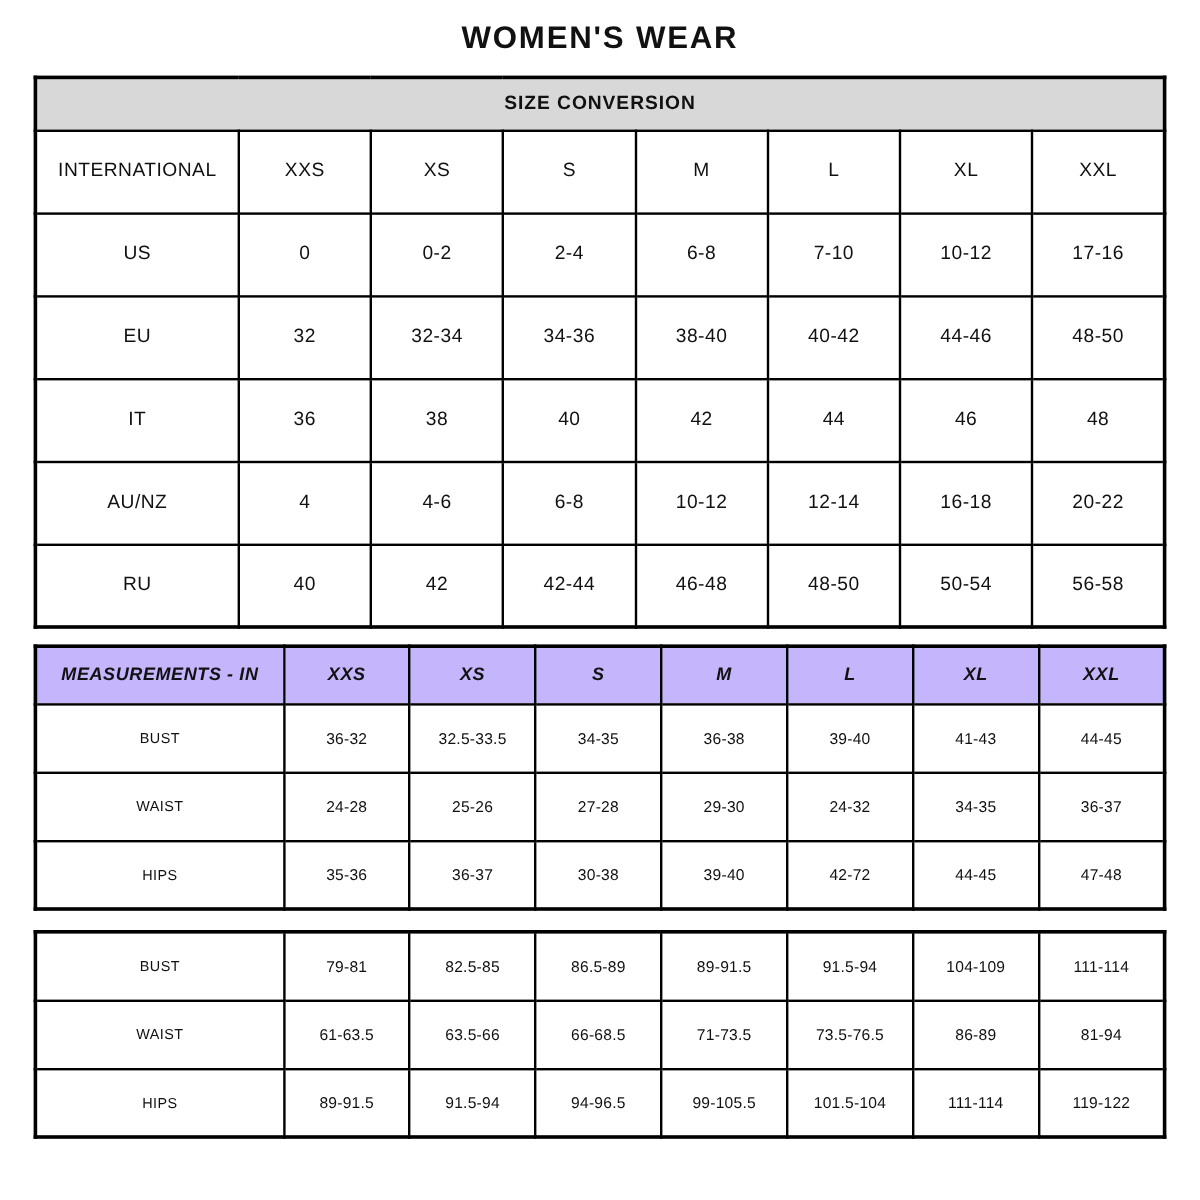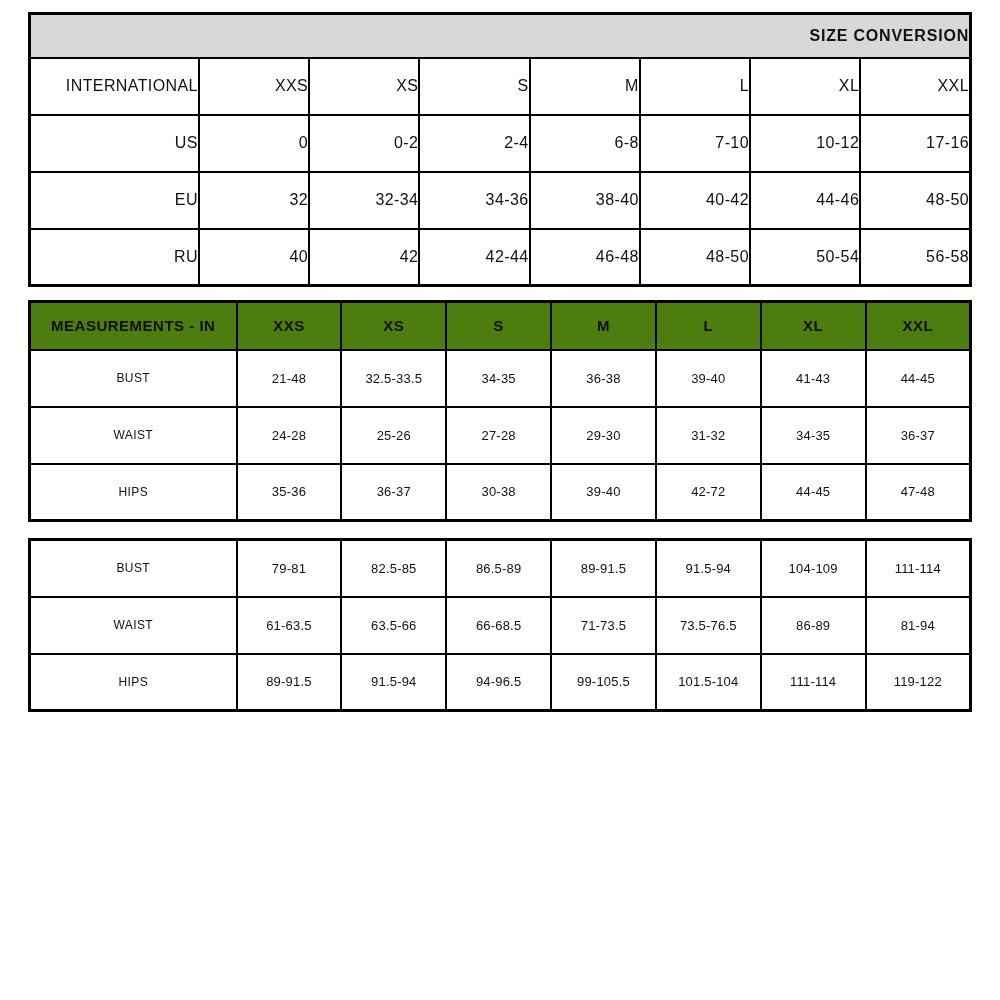--- a/index.html
+++ b/index.html
@@ -34,51 +34,51 @@
     overflow: hidden;
     white-space: nowrap;
   }
   
   .tbl th.banner {
     background: #d8d8d8;
     font-weight: bold;
     font-size: 16px;
     height: 44px;
     letter-spacing: 0.8px;
-    text-align: right;
   }
   
   .tbl-conversion td {
     font-size: 16px;
-    height: 57px;
+    height: 69px;
     font-weight: normal;
     letter-spacing: 0.4px;
-    text-align: right;
   }
   .tbl-conversion col.first { width: 18%; }
   
   .tbl-meas col.first { width: 22%; }
   .tbl-meas tr.grayrow th {
-    background: #4d7c0f;
+    background: #c4b5fd;
     font-weight: bold;
     font-size: 15px;
     height: 48px;
     letter-spacing: 0.5px;
+    font-style: italic;
   }
   .tbl-meas td { height: 57px; }
   .tbl-meas td.rowlabel { font-size: 12px; letter-spacing: 0.4px; }
   .tbl-meas td.valcell  { font-size: 13px; letter-spacing: 0.2px; }
   .mb12 { margin-bottom: 13px; }
   .mb16 { margin-bottom: 16px; }
 </style>
 </head>
 <body>
 
 <div class="page">
 
+  <h1 class="page-title">WOMEN'S WEAR</h1>
 
   <table class="tbl tbl-conversion mb12">
       <colgroup>
         <col class="first">
         <col>
         <col>
         <col>
         <col>
         <col>
         <col>
@@ -110,20 +110,40 @@
         </tr>
         <tr>
           <td class="rowlabel">EU</td>
           <td class="valcell">32</td>
           <td class="valcell">32-34</td>
           <td class="valcell">34-36</td>
           <td class="valcell">38-40</td>
           <td class="valcell">40-42</td>
           <td class="valcell">44-46</td>
           <td class="valcell">48-50</td>
+        </tr>
+        <tr>
+          <td class="rowlabel">IT</td>
+          <td class="valcell">36</td>
+          <td class="valcell">38</td>
+          <td class="valcell">40</td>
+          <td class="valcell">42</td>
+          <td class="valcell">44</td>
+          <td class="valcell">46</td>
+          <td class="valcell">48</td>
+        </tr>
+        <tr>
+          <td class="rowlabel">AU/NZ</td>
+          <td class="valcell">4</td>
+          <td class="valcell">4-6</td>
+          <td class="valcell">6-8</td>
+          <td class="valcell">10-12</td>
+          <td class="valcell">12-14</td>
+          <td class="valcell">16-18</td>
+          <td class="valcell">20-22</td>
         </tr>
         <tr>
           <td class="rowlabel">RU</td>
           <td class="valcell">40</td>
           <td class="valcell">42</td>
           <td class="valcell">42-44</td>
           <td class="valcell">46-48</td>
           <td class="valcell">48-50</td>
           <td class="valcell">50-54</td>
           <td class="valcell">56-58</td>
@@ -148,35 +168,35 @@
           <th class="headcell">XXS</th>
           <th class="headcell">XS</th>
           <th class="headcell">S</th>
           <th class="headcell">M</th>
           <th class="headcell">L</th>
           <th class="headcell">XL</th>
           <th class="headcell">XXL</th>
         </tr>
         <tr>
           <td class="rowlabel">BUST</td>
-          <td class="valcell">21-48</td>
+          <td class="valcell">36-32</td>
           <td class="valcell">32.5-33.5</td>
           <td class="valcell">34-35</td>
           <td class="valcell">36-38</td>
           <td class="valcell">39-40</td>
           <td class="valcell">41-43</td>
           <td class="valcell">44-45</td>
         </tr>
         <tr>
           <td class="rowlabel">WAIST</td>
           <td class="valcell">24-28</td>
           <td class="valcell">25-26</td>
           <td class="valcell">27-28</td>
           <td class="valcell">29-30</td>
-          <td class="valcell">31-32</td>
+          <td class="valcell">24-32</td>
           <td class="valcell">34-35</td>
           <td class="valcell">36-37</td>
         </tr>
         <tr>
           <td class="rowlabel">HIPS</td>
           <td class="valcell">35-36</td>
           <td class="valcell">36-37</td>
           <td class="valcell">30-38</td>
           <td class="valcell">39-40</td>
           <td class="valcell">42-72</td>

